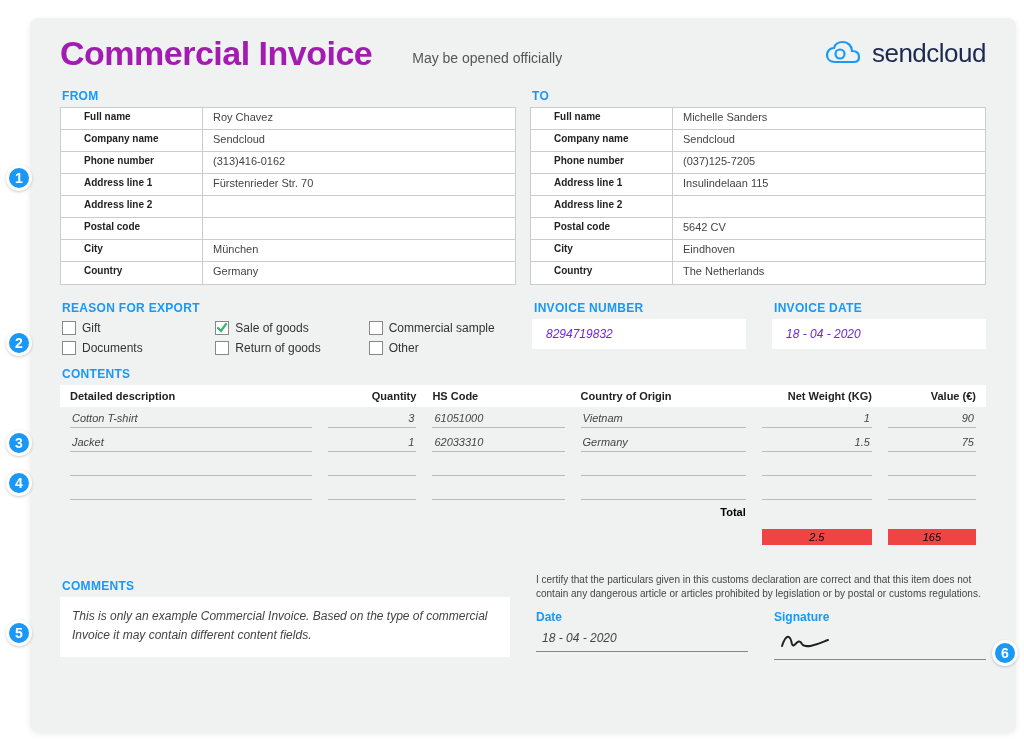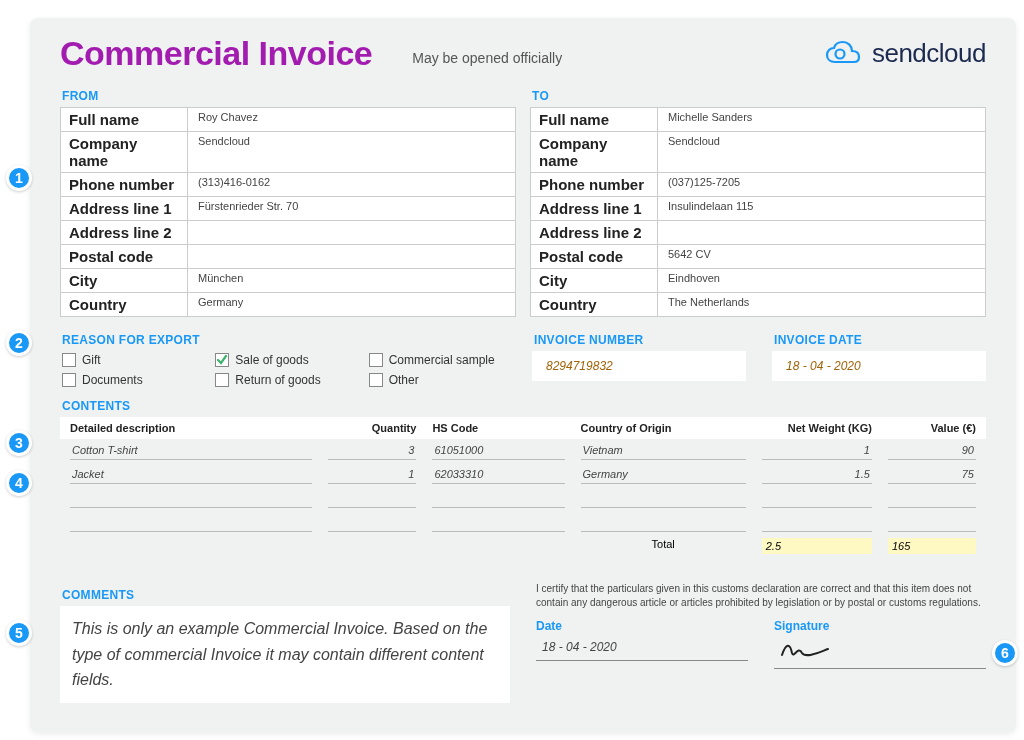--- a/index.html
+++ b/index.html
@@ -23,52 +23,52 @@
   .title { color: #a21caf; font-size: 34px; font-weight: 700; letter-spacing: -0.5px; }
   .subtitle { color: #555; font-size: 14px; flex: 1; text-align: left; padding-left: 40px; padding-top: 8px; }
   .logo { display: flex; align-items: center; gap: 8px; }
   .logo-text { color: #1b2a4e; font-size: 26px; font-weight: 400; letter-spacing: -0.5px; }
   .section-title { color: #1998f7; font-size: 12px; font-weight: 700; letter-spacing: 0.3px; margin: 6px 0 4px 2px; }
   .two-col { display: flex; gap: 14px; }
   .col { flex: 1; }
   .address-box { background: #fff; border: 1px solid #ccc; }
   .address-row { display: flex; border-bottom: 1px solid #ccc; min-height: 22px; }
   .address-row:last-child { border-bottom: none; }
-  .address-label { width: 127px; font-size: 15px; font-weight: 600; color: #222; padding: 3px 8px; border-right: 1px solid #ccc; }
+  .address-label { width: 127px; font-size: 10px; font-weight: 600; color: #222; padding: 3px 8px; border-right: 1px solid #ccc; margin-left: 15px; }
   .address-value { flex: 1; font-size: 11px; color: #444; padding: 3px 10px; }
 
   .mid-row { display: flex; gap: 18px; margin-top: 10px; }
   .reason { flex: 1; }
   .reason-grid { display: grid; grid-template-columns: repeat(3, 1fr); gap: 6px 10px; padding: 2px; }
   .cb { display: flex; align-items: center; gap: 6px; font-size: 12px; color: #333; }
   .cb-box { width: 14px; height: 14px; border: 1.5px solid #888; background: #fff; display: flex; align-items: center; justify-content: center; }
   .cb-box.checked svg { display: block; }
   .cb-box svg { display: none; }
   .inv-meta { flex: 1; display: flex; gap: 26px; }
   .meta-block { flex: 1; }
-  .meta-val { background: #fff; padding: 8px 14px; font-size: 12px; font-style: italic; color: #a16207; margin-top: 2px; }
+  .meta-val { background: #fff; padding: 8px 14px; font-size: 12px; font-style: italic; color: #6d28d9; margin-top: 2px; }
 
   .contents-table { margin-top: 4px; }
   .ct-header, .ct-row, .ct-total {
     display: grid;
     grid-template-columns: 2.2fr 0.8fr 1.2fr 1.5fr 1fr 0.8fr;
     column-gap: 16px;
     font-size: 11px;
   }
   .ct-header { background: #fff; padding: 5px 10px; font-weight: 600; color: #222; }
   .ct-header .right, .ct-row .right, .ct-total .right { text-align: right; }
   .ct-row { padding: 3px 10px; }
   .ct-row span { border-bottom: 1px solid #bbb; font-style: italic; color: #444; padding: 2px 2px; min-height: 18px; }
   .ct-total { padding: 3px 10px; font-style: italic; }
-  .ct-total .lbl { font-weight: 400; text-align: center; font-style: normal; }
-  .ct-total .v { background: #fef9c3; border-bottom: none; padding: 2px 4px; text-align: left; }
+  .ct-total .lbl { font-weight: 700; text-align: right; font-style: normal; }
+  .ct-total .v { background: #ef4444; border-bottom: none; padding: 2px 4px; text-align: center; margin-top: 23px; }
 
   .bottom { display: flex; gap: 26px; margin-top: 25px; }
   .comments { flex: 1; }
-  .comments-box { background: #fff; padding: 10px 12px; font-size: 16px; font-style: italic; color: #444; line-height: 1.6; min-height: 60px; }
+  .comments-box { background: #fff; padding: 10px 12px; font-size: 12px; font-style: italic; color: #444; line-height: 1.6; min-height: 60px; }
   .cert { flex: 1; font-size: 10px; color: #444; line-height: 1.4; }
   .cert-sign { display: flex; gap: 26px; margin-top: 8px; }
   .sign-block { flex: 1; }
   .sign-label { color: #1998f7; font-weight: 700; font-size: 12px; margin-bottom: 2px; }
   .sign-val { border-bottom: 1px solid #888; font-style: italic; font-size: 12px; padding: 2px 6px 4px 6px; min-height: 24px; }
 
   .marker { position: absolute; width: 26px; height: 26px; border-radius: 50%; background: #1998f7; color: #fff; font-weight: 700; font-size: 14px; display: flex; align-items: center; justify-content: center; border: 3px solid #fff; box-shadow: 0 1px 3px rgba(0,0,0,0.2); z-index: 10; }
 </style>
 </head>
 <body>

